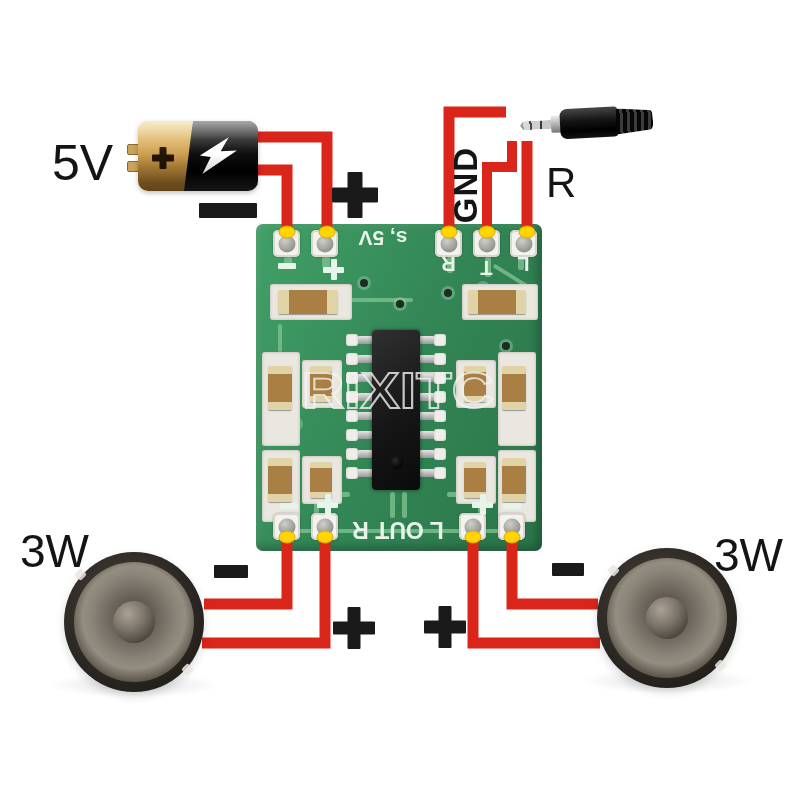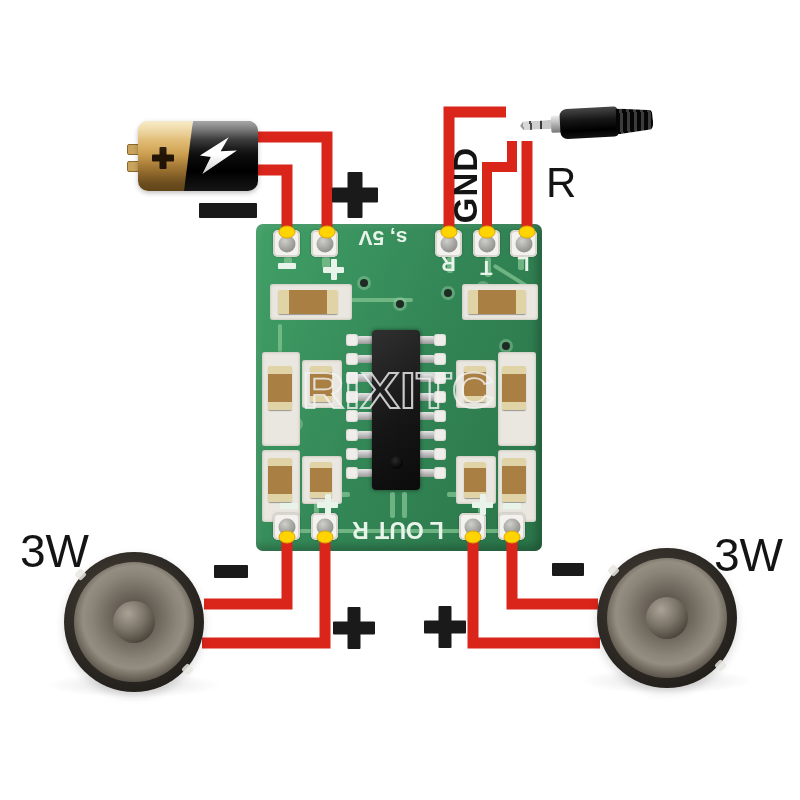--- a/index.html
+++ b/index.html
@@ -215,20 +215,21 @@
       <ellipse cx="325" cy="537" rx="8" ry="6"></ellipse>
       <ellipse cx="473" cy="537" rx="8" ry="6"></ellipse>
       <ellipse cx="512" cy="537" rx="8" ry="6"></ellipse>
     </g>
   </svg>
 
   <svg id="watermark" width="200" height="62" viewBox="0 0 200 62">
     <text x="100" y="48" text-anchor="middle" font-family="Liberation Sans, sans-serif" font-size="50" font-weight="bold" textLength="192" lengthAdjust="spacingAndGlyphs" fill="none" stroke="#f4f4f4" stroke-width="1.8" opacity="0.8">RIXITC</text>
   </svg>
 
+  <div class="lbl" style="left:52px;top:138px;font-size:50px;">5V</div>
   <div class="batt-tab" style="left:127px;top:144px;"></div>
   <div class="batt-tab" style="left:127px;top:161px;"></div>
   <div id="battery">
     <div id="batt-gold"></div>
     <div id="batt-black"></div>
     <div class="plusmark" style="left:14px;top:26px;width:22px;height:22px;--t:7px;--c:#231505;"></div>
     <svg class="abs" style="left:58px;top:13px;" width="44" height="44" viewBox="0 0 44 44">
       <polygon points="30,2 4,24 15,24 9,42 40,14 24,17" fill="#ffffff" transform="rotate(8 22 22)"></polygon>
     </svg>
     <div id="batt-gloss"></div>

